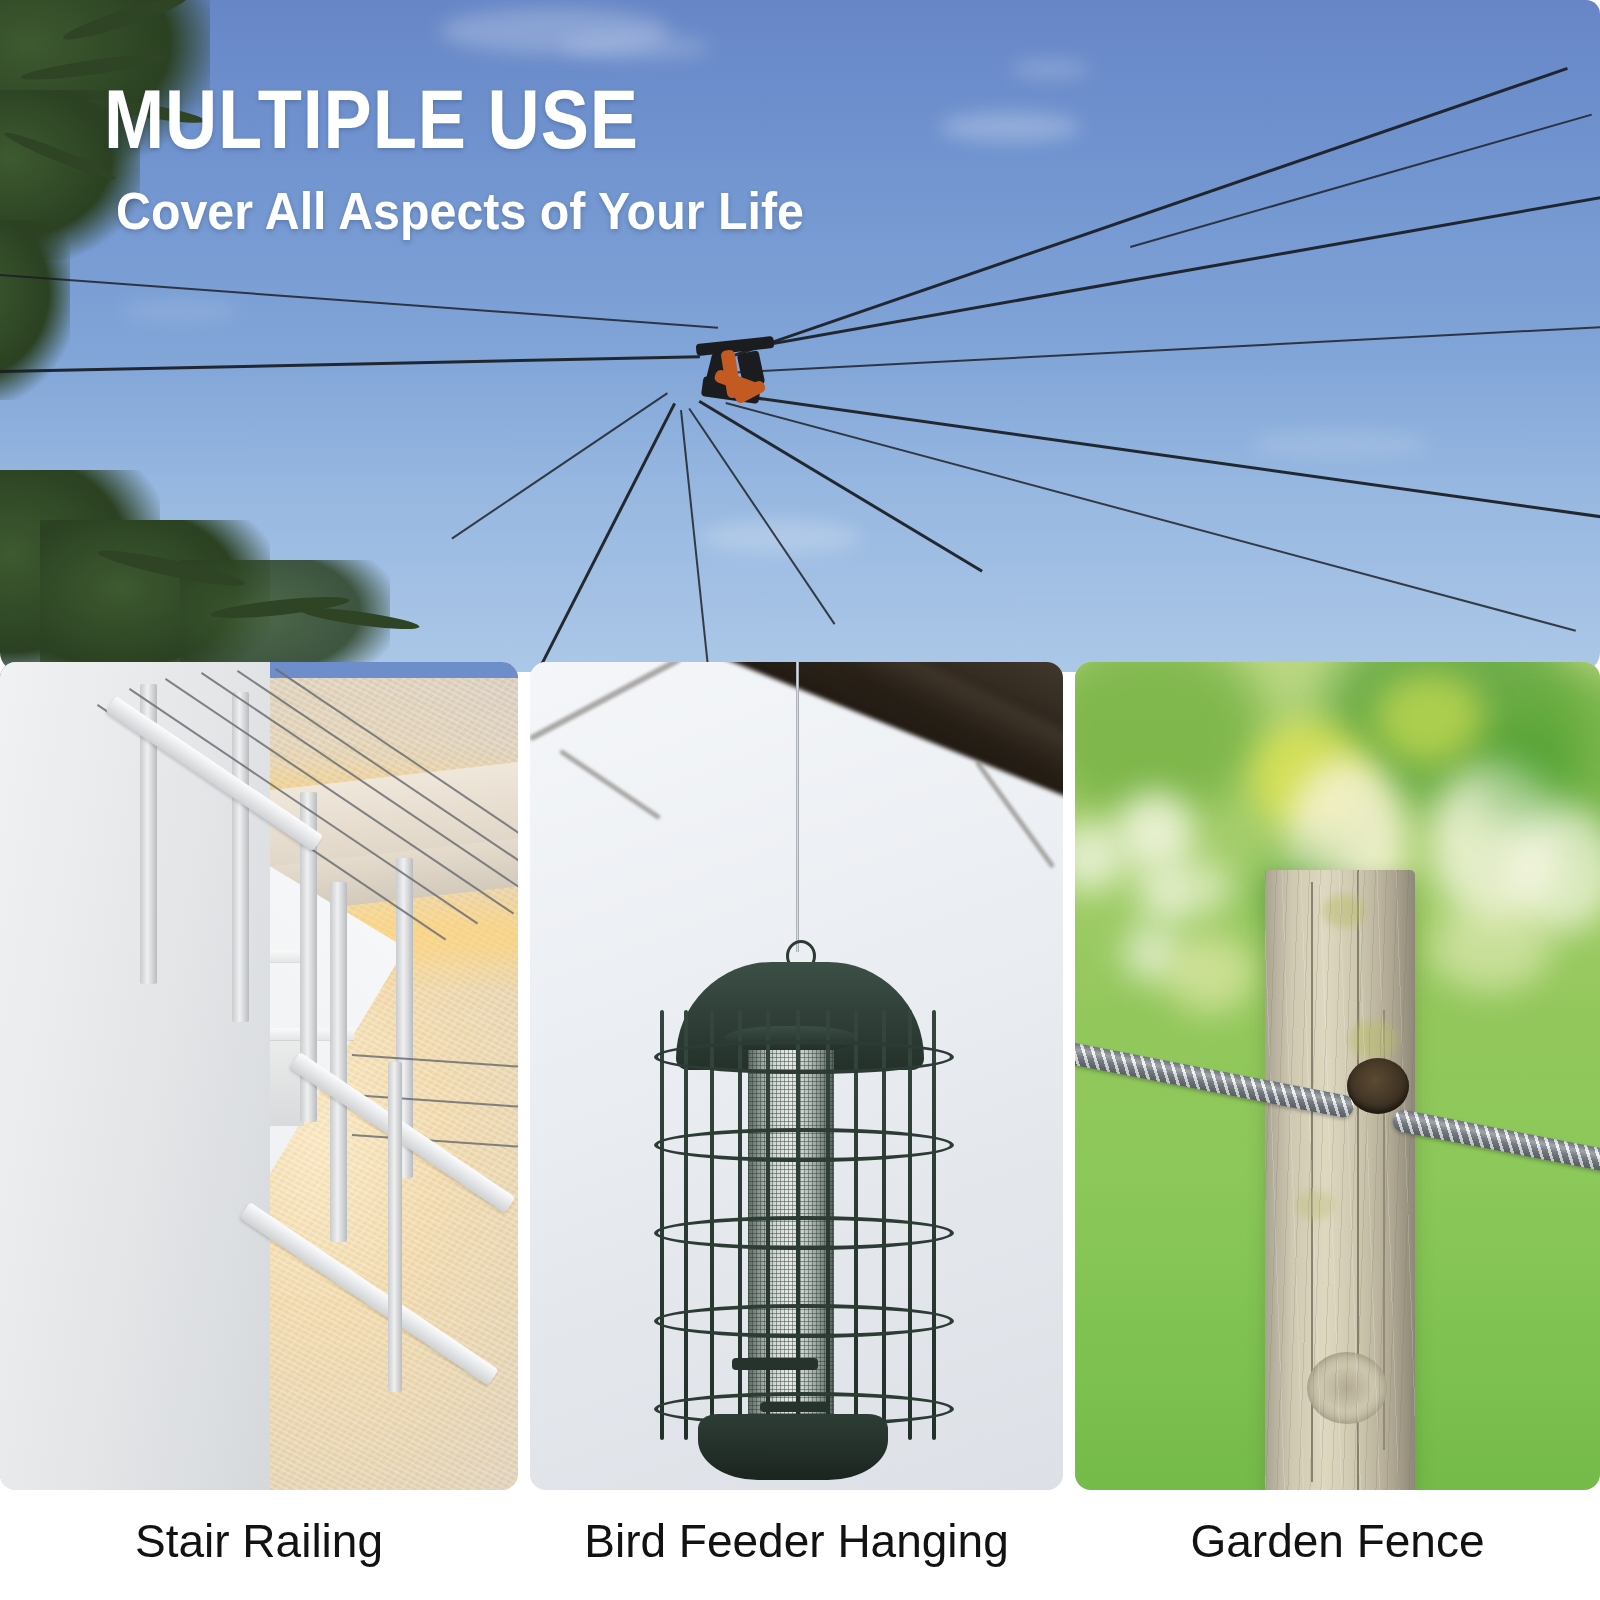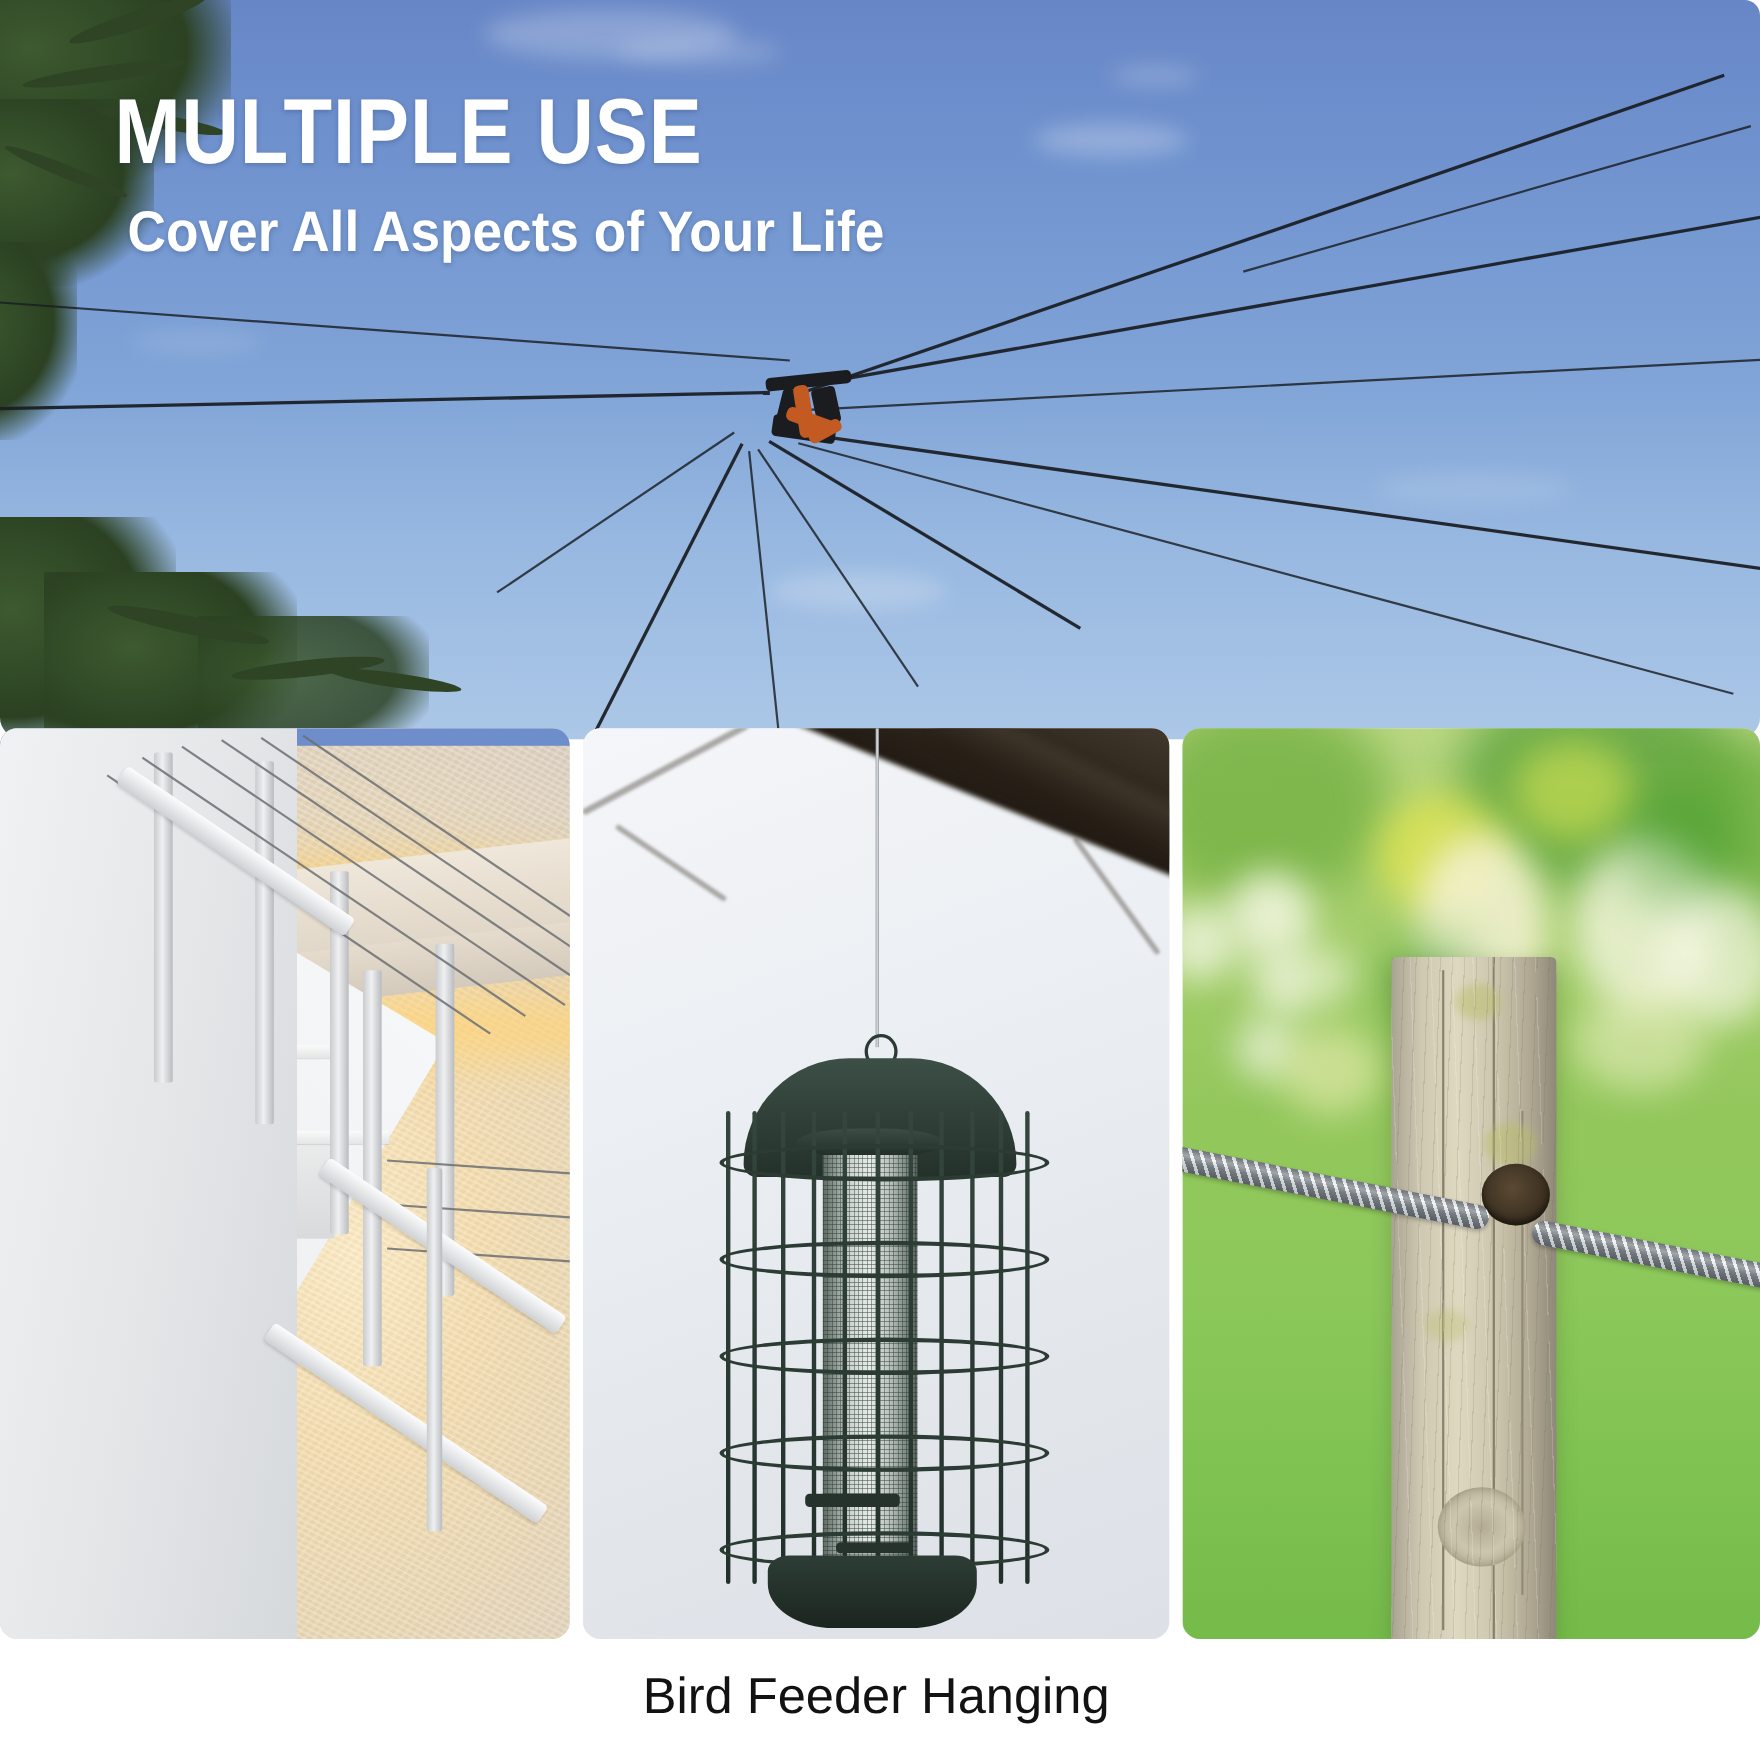--- a/index.html
+++ b/index.html
@@ -463,16 +463,18 @@
         <div class="moss" style="left:58px;top:24px;width:42px;height:34px;"></div>
         <div class="moss" style="left:84px;top:150px;width:48px;height:40px;"></div>
         <div class="moss" style="left:30px;top:320px;width:40px;height:30px;opacity:.35;"></div>
         <div class="knot" style="left:42px;top:482px;width:80px;height:72px;"></div>
       </div>
       <div class="post-hole"></div>
       <div class="steelcable cable-left"></div>
       <div class="steelcable cable-right"></div>
     </div>
 
+    <div class="cap cap1">Stair Railing</div>
     <div class="cap cap2">Bird Feeder Hanging</div>
+    <div class="cap cap3">Garden Fence</div>
   </div>
 
 </div>
 
 </body></html>

